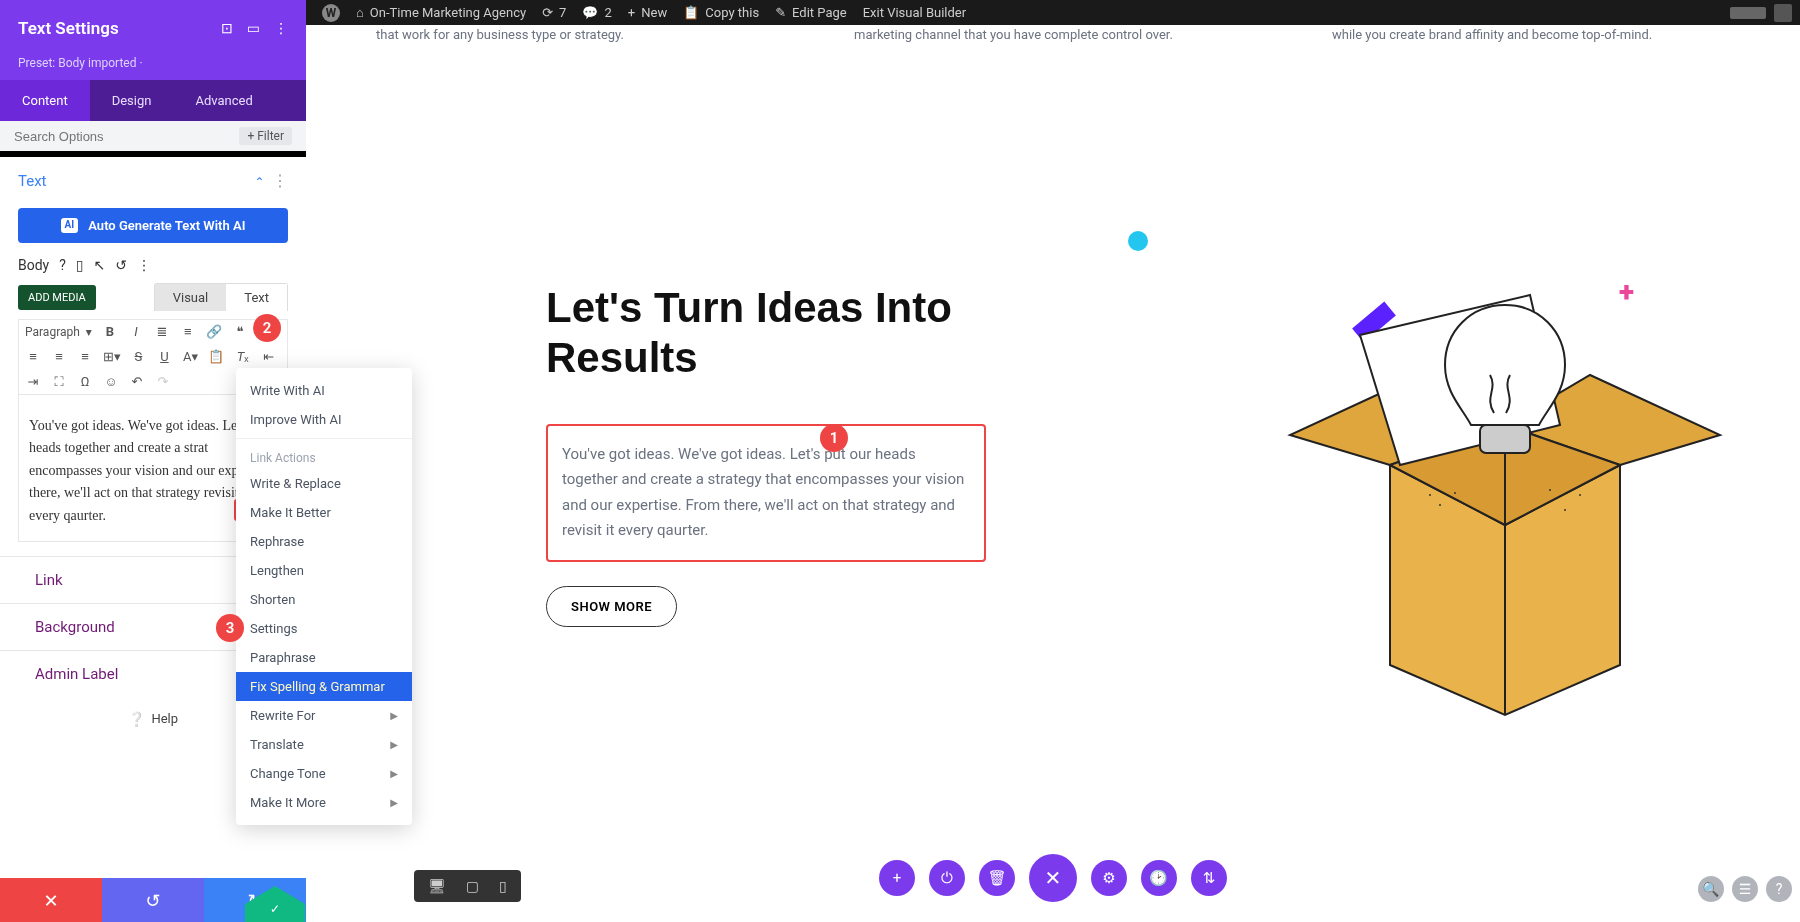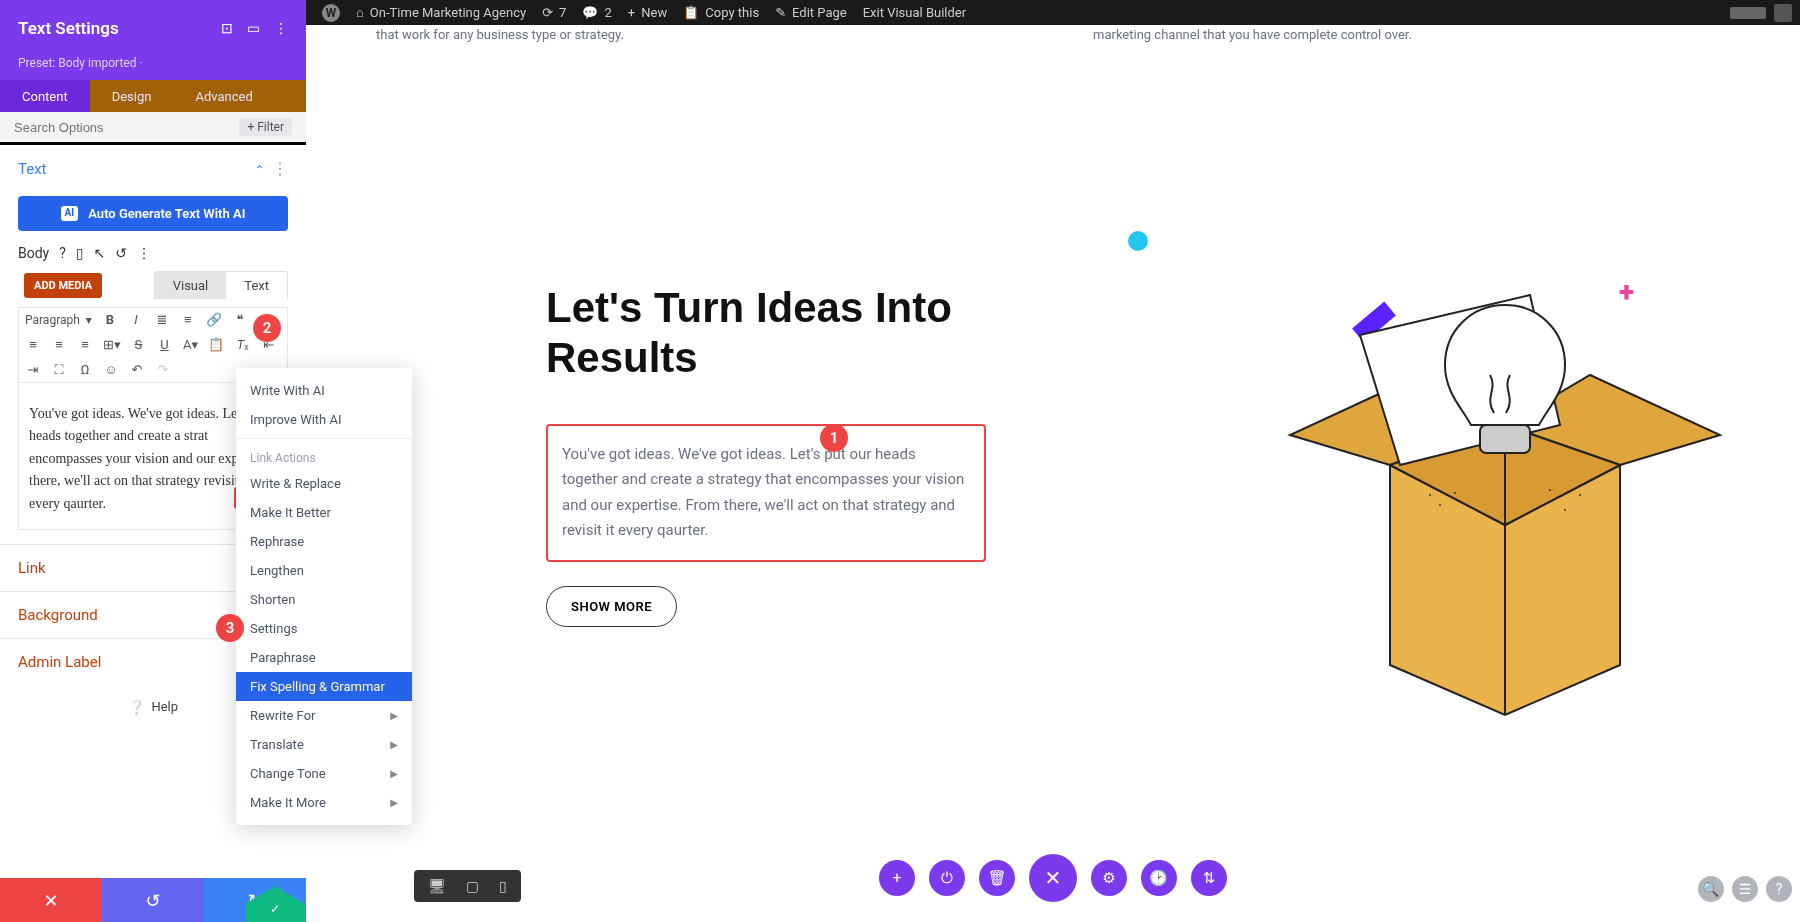--- a/index.html
+++ b/index.html
@@ -13,52 +13,52 @@
   .admin-right { margin-left: auto; display: flex; align-items: center; gap: 8px; }
   .grey-bar { width: 36px; height: 12px; background: #666; border-radius: 2px; }
   .avatar-small { width: 18px; height: 18px; border-radius: 2px; background: #555; }
 
   
   .sidebar { position: absolute; left: 0; top: 0; width: 306px; height: 100%; background: #fff; display: flex; flex-direction: column; z-index: 30; }
   .sb-header { background: #7c3aed; height: 56px; display: flex; align-items: center; color: #fff; padding: 0 18px; }
   .sb-title { font-size: 17px; font-weight: 600; }
   .sb-preset { background: #7c3aed; color: #ddd3f9; font-size: 12px; padding: 0 18px 10px; }
   .sb-header-icons { margin-left: auto; display: flex; gap: 14px; font-size: 14px; }
-  .sb-tabs { background: #a16207; display: flex; height: 32px; }
+  .sb-tabs { background: #4c1d95; display: flex; height: 41px; }
   .sb-tab { flex: 0 0 auto; padding: 0 22px; display: flex; align-items: center; font-size: 13px; color: #e9ddff; cursor: pointer; }
   .sb-tab.active { background: #6d28d9; color: #fff; }
-  .sb-search { background: #f3f4f6; padding: 6px 14px; display: flex; align-items: center; gap: 10px; border-bottom: 3px solid #000000; }
+  .sb-search { background: #f3f4f6; padding: 6px 14px; display: flex; align-items: center; gap: 10px; border-bottom: 6px solid #000000; }
   .sb-search input { border: none; background: transparent; flex: 1; font-size: 13px; color: #6b7280; outline: none; }
   .filter-btn { font-size: 12px; color: #555; background: #e5e7eb; border-radius: 3px; padding: 2px 8px; cursor: pointer; }
 
   .sb-body { flex: 1; overflow: visible; background: #fff; padding: 0; position: relative; }
   .sec-head { padding: 14px 18px; font-size: 15px; color: #3b82f6; display: flex; align-items: center; justify-content: space-between; }
   .sec-head .caret { color: #3b82f6; font-size: 12px; }
   .sec-dots { color: #9aa0a6; font-size: 16px; }
   .ai-gen-btn { margin: 4px 18px 14px; background: #2563eb; color: #fff; border-radius: 4px; font-size: 13px; font-weight: 600; padding: 10px 0; text-align: center; cursor: pointer; display: flex; justify-content: center; gap: 10px; }
   .ai-icon-box { background: #fff; color: #2563eb; font-size: 10px; font-weight: 700; border-radius: 3px; padding: 1px 4px; }
 
   .body-row { display: flex; align-items: center; gap: 10px; padding: 0 18px 10px; font-size: 14px; color: #333; }
   .body-row .ic { font-size: 14px; color: #333; cursor: pointer; }
 
   .add-media { margin: 0 18px 8px; display: flex; align-items: center; gap: 10px; }
-  .add-media-btn { background: #c2410c; color: #fff; font-size: 11px; font-weight: 700; padding: 6px 10px; border-radius: 3px; cursor: pointer; margin-left: 6px; }
+  .add-media-btn { background: #14532d; color: #fff; font-size: 11px; font-weight: 400; padding: 6px 10px; border-radius: 3px; cursor: pointer; }
   .editor-tabs { margin-left: auto; display: flex; border: 1px solid #ddd; border-bottom: none; border-radius: 3px 3px 0 0; }
   .editor-tab { padding: 6px 18px; font-size: 13px; color: #444; background: #fff; cursor: pointer; }
   .editor-tab.active { background: #e5e5e5; }
 
   .toolbar { margin: 0 18px; border: 1px solid #e5e7eb; padding: 4px 6px; display: flex; flex-wrap: wrap; gap: 10px; font-size: 13px; color: #555; }
   .toolbar .tb { cursor: pointer; min-width: 16px; text-align: center; }
   .para-sel { font-size: 12px; display: inline-flex; align-items: center; gap: 6px; }
 
   .ai-badge { position: absolute; left: 234px; top: 342px; width: 22px; height: 22px; border: 2px solid #ef4444; border-radius: 3px; display: flex; align-items: center; justify-content: center; font-size: 10px; font-weight: 700; color: #555; background: #fff; cursor: pointer; z-index: 40; }
 
   .editor-box { margin: 0 18px; border: 1px solid #e5e7eb; border-top: none; padding: 20px 10px 14px; font-family: Georgia, serif; font-size: 14px; line-height: 1.6; color: #333; }
 
-  .sec-row { border-top: 1px solid #e5e7eb; padding: 14px 18px; font-size: 15px; color: #c2410c; cursor: pointer; }
+  .sec-row { border-top: 1px solid #e5e7eb; padding: 14px 35px; font-size: 15px; color: #701a75; cursor: pointer; }
   .sb-foot { display: flex; height: 44px; margin-top: auto; }
   .sb-foot-btn { flex: 1; display: flex; align-items: center; justify-content: center; color: #fff; font-size: 18px; cursor: pointer; }
   .bf-red { background: #ef4444; }
   .bf-blue { background: #6366f1; }
   .bf-blue2 { background: #3b82f6; }
   .check-btn { position: absolute; left: 245px; bottom: 0; width: 60px; height: 36px; background: #10b981; clip-path: polygon(0 50%,50% 0,100% 50%,100% 100%,0 100%); display: flex; align-items: flex-end; justify-content: center; color: #fff; font-size: 12px; padding-bottom: 6px; }
 
   .help-row { display: flex; align-items: center; gap: 6px; padding: 14px 18px; font-size: 13px; color: #444; justify-content: center; }
   .help-icon { color: #3b82f6; font-size: 14px; }
 
@@ -142,20 +142,21 @@
     <div class="admin-right">
       <div class="grey-bar"></div>
       <div class="avatar-small"></div>
     </div>
   </div>
 
   <div class="canvas">
     <div class="snippets">
       <div class="snip">that work for any business type or strategy.</div>
       <div class="snip">marketing channel that you have complete control over.</div>
+      <div class="snip">while you create brand affinity and become top-of-mind.</div>
     </div>
 
     <div class="dot-cyan"></div>
     <div class="dot-purple"></div>
     <div class="plus-pink">+</div>
     <div class="slash-purple"></div>
 
     <div class="hero">
       <h1>Let's Turn Ideas Into Results</h1>
       <div class="hero-text">You've got ideas. We've got ideas. Let's put our heads together and create a strategy that encompasses your vision and our expertise. From there, we'll act on that strategy and revisit it every qaurter.</div>

